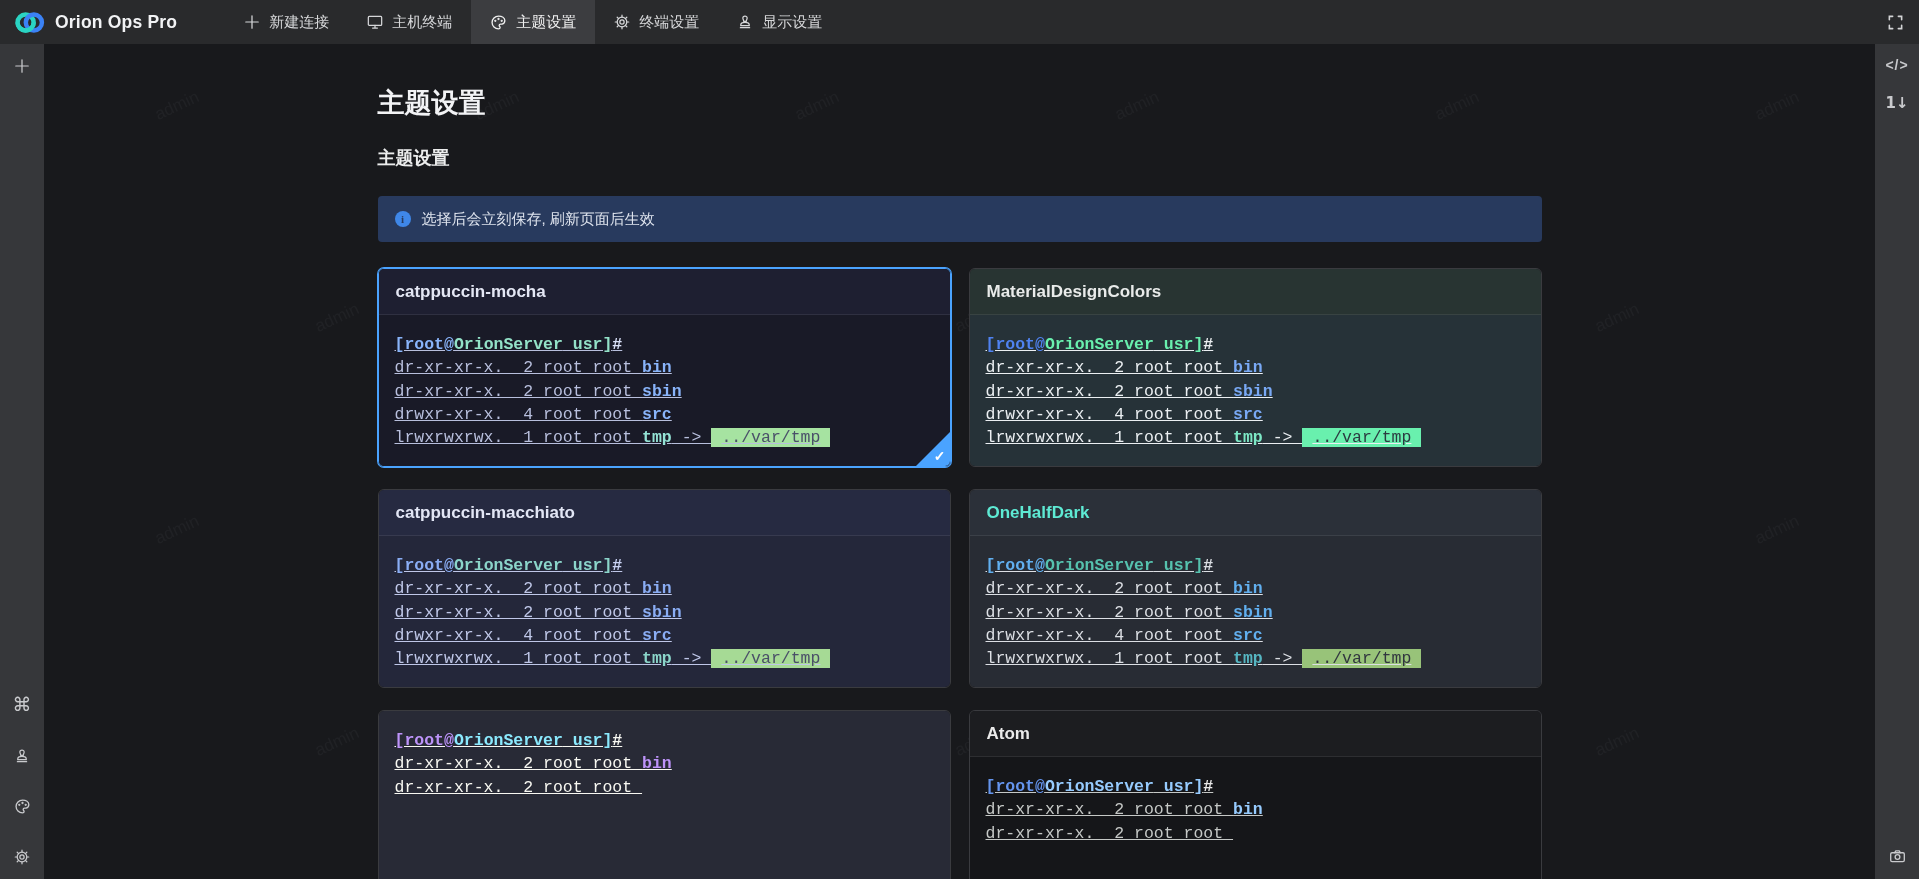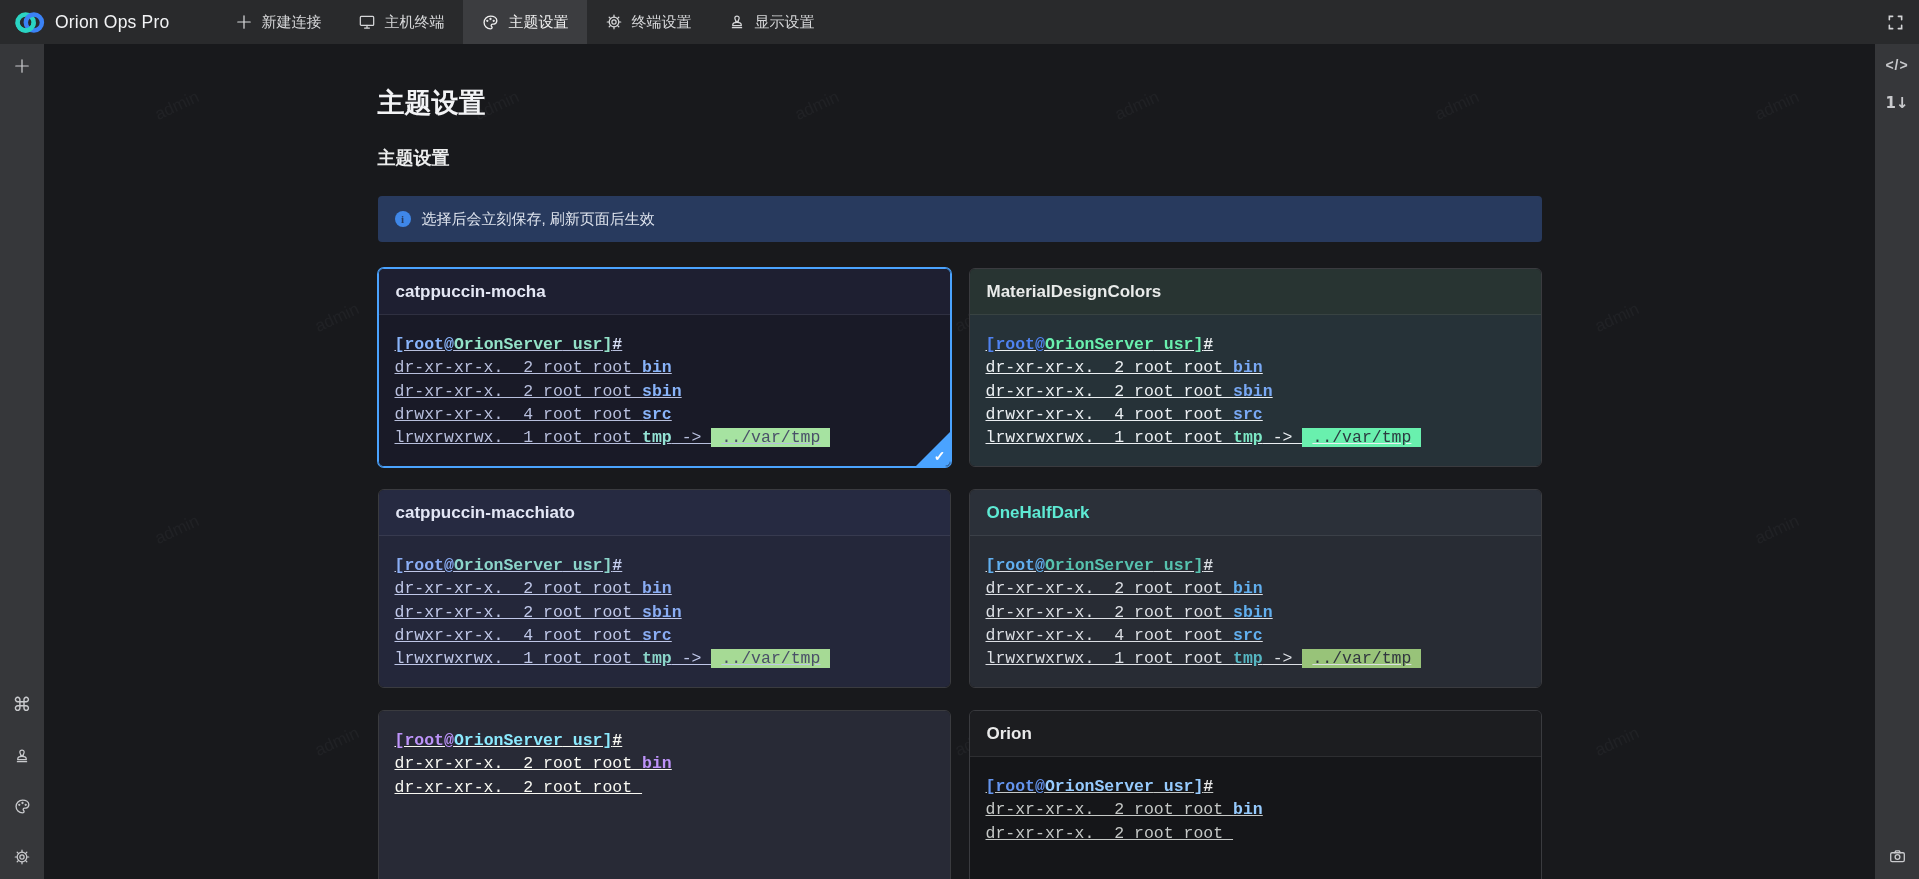--- a/index.html
+++ b/index.html
@@ -9,21 +9,21 @@
     background:#18191c;
     color:#e6e6e6;
     position:relative;
   }
   
   .topbar {
     position:absolute; top:0; left:0; right:0; height:44px;
     background:#292a2c; display:flex; align-items:center; z-index:5;
   }
   .brand { display:flex; align-items:center; gap:9px; padding-left:13px; }
-  .brand-title { font-size:17.5px; font-weight:normal; color:#f2f3f5; letter-spacing:.2px; }
+  .brand-title { font-size:17.5px; font-weight:bold; color:#f2f3f5; letter-spacing:.2px; }
   .nav-tabs { display:flex; height:44px; margin-left:48px; }
   .nav-tab {
     display:flex; align-items:center; gap:9px; padding:0 19px; height:44px;
     color:#d6d7d9; font-size:15px; cursor:pointer; white-space:nowrap;
   }
   .nav-tab.active { background:#3c3d40; color:#f0f0f0; }
   .nav-tab .icon { display:flex; align-items:center; }
   .topbar-right { margin-left:auto; padding-right:15px; display:flex; align-items:center; }
   .icon-btn { display:flex; align-items:center; justify-content:center; color:#d3d4d6; cursor:pointer; }
   
@@ -294,21 +294,21 @@
           </div>
         </div>
         <div class="card">
           <div class="card-body" style="background: rgb(40, 42, 54); color: rgb(248, 248, 242);">
             <div class="tline"><b style="color: rgb(189, 147, 249);">[root@</b><b style="color: rgb(139, 233, 253);">OrionServer</b><b style="color: rgb(139, 233, 253);"> usr]</b><b style="color: rgb(248, 248, 242);">#</b></div>
             <div class="tline">dr-xr-xr-x.  2 root root <b style="color: rgb(189, 147, 249);">bin</b></div>
             <div class="tline">dr-xr-xr-x.  2 root root </div>
           </div>
         </div>
         <div class="card">
-          <div class="card-header" style="background: rgb(28, 29, 32); color: rgb(234, 234, 234);">Orion</div>
+          <div class="card-header" style="background: rgb(28, 29, 32); color: rgb(234, 234, 234);">Atom</div>
           <div class="card-body" style="background: rgb(21, 22, 25); color: rgb(197, 200, 198);">
             <div class="tline"><b style="color: rgb(100, 148, 237);">[root@</b><b style="color: rgb(150, 203, 254);">OrionServer</b><b style="color: rgb(150, 203, 254);"> usr]</b><b style="color: rgb(234, 234, 234);">#</b></div>
             <div class="tline">dr-xr-xr-x.  2 root root <b style="color: rgb(150, 203, 254);">bin</b></div>
             <div class="tline">dr-xr-xr-x.  2 root root </div>
           </div>
         </div>
       </div>
   </div>
 </main>
 

